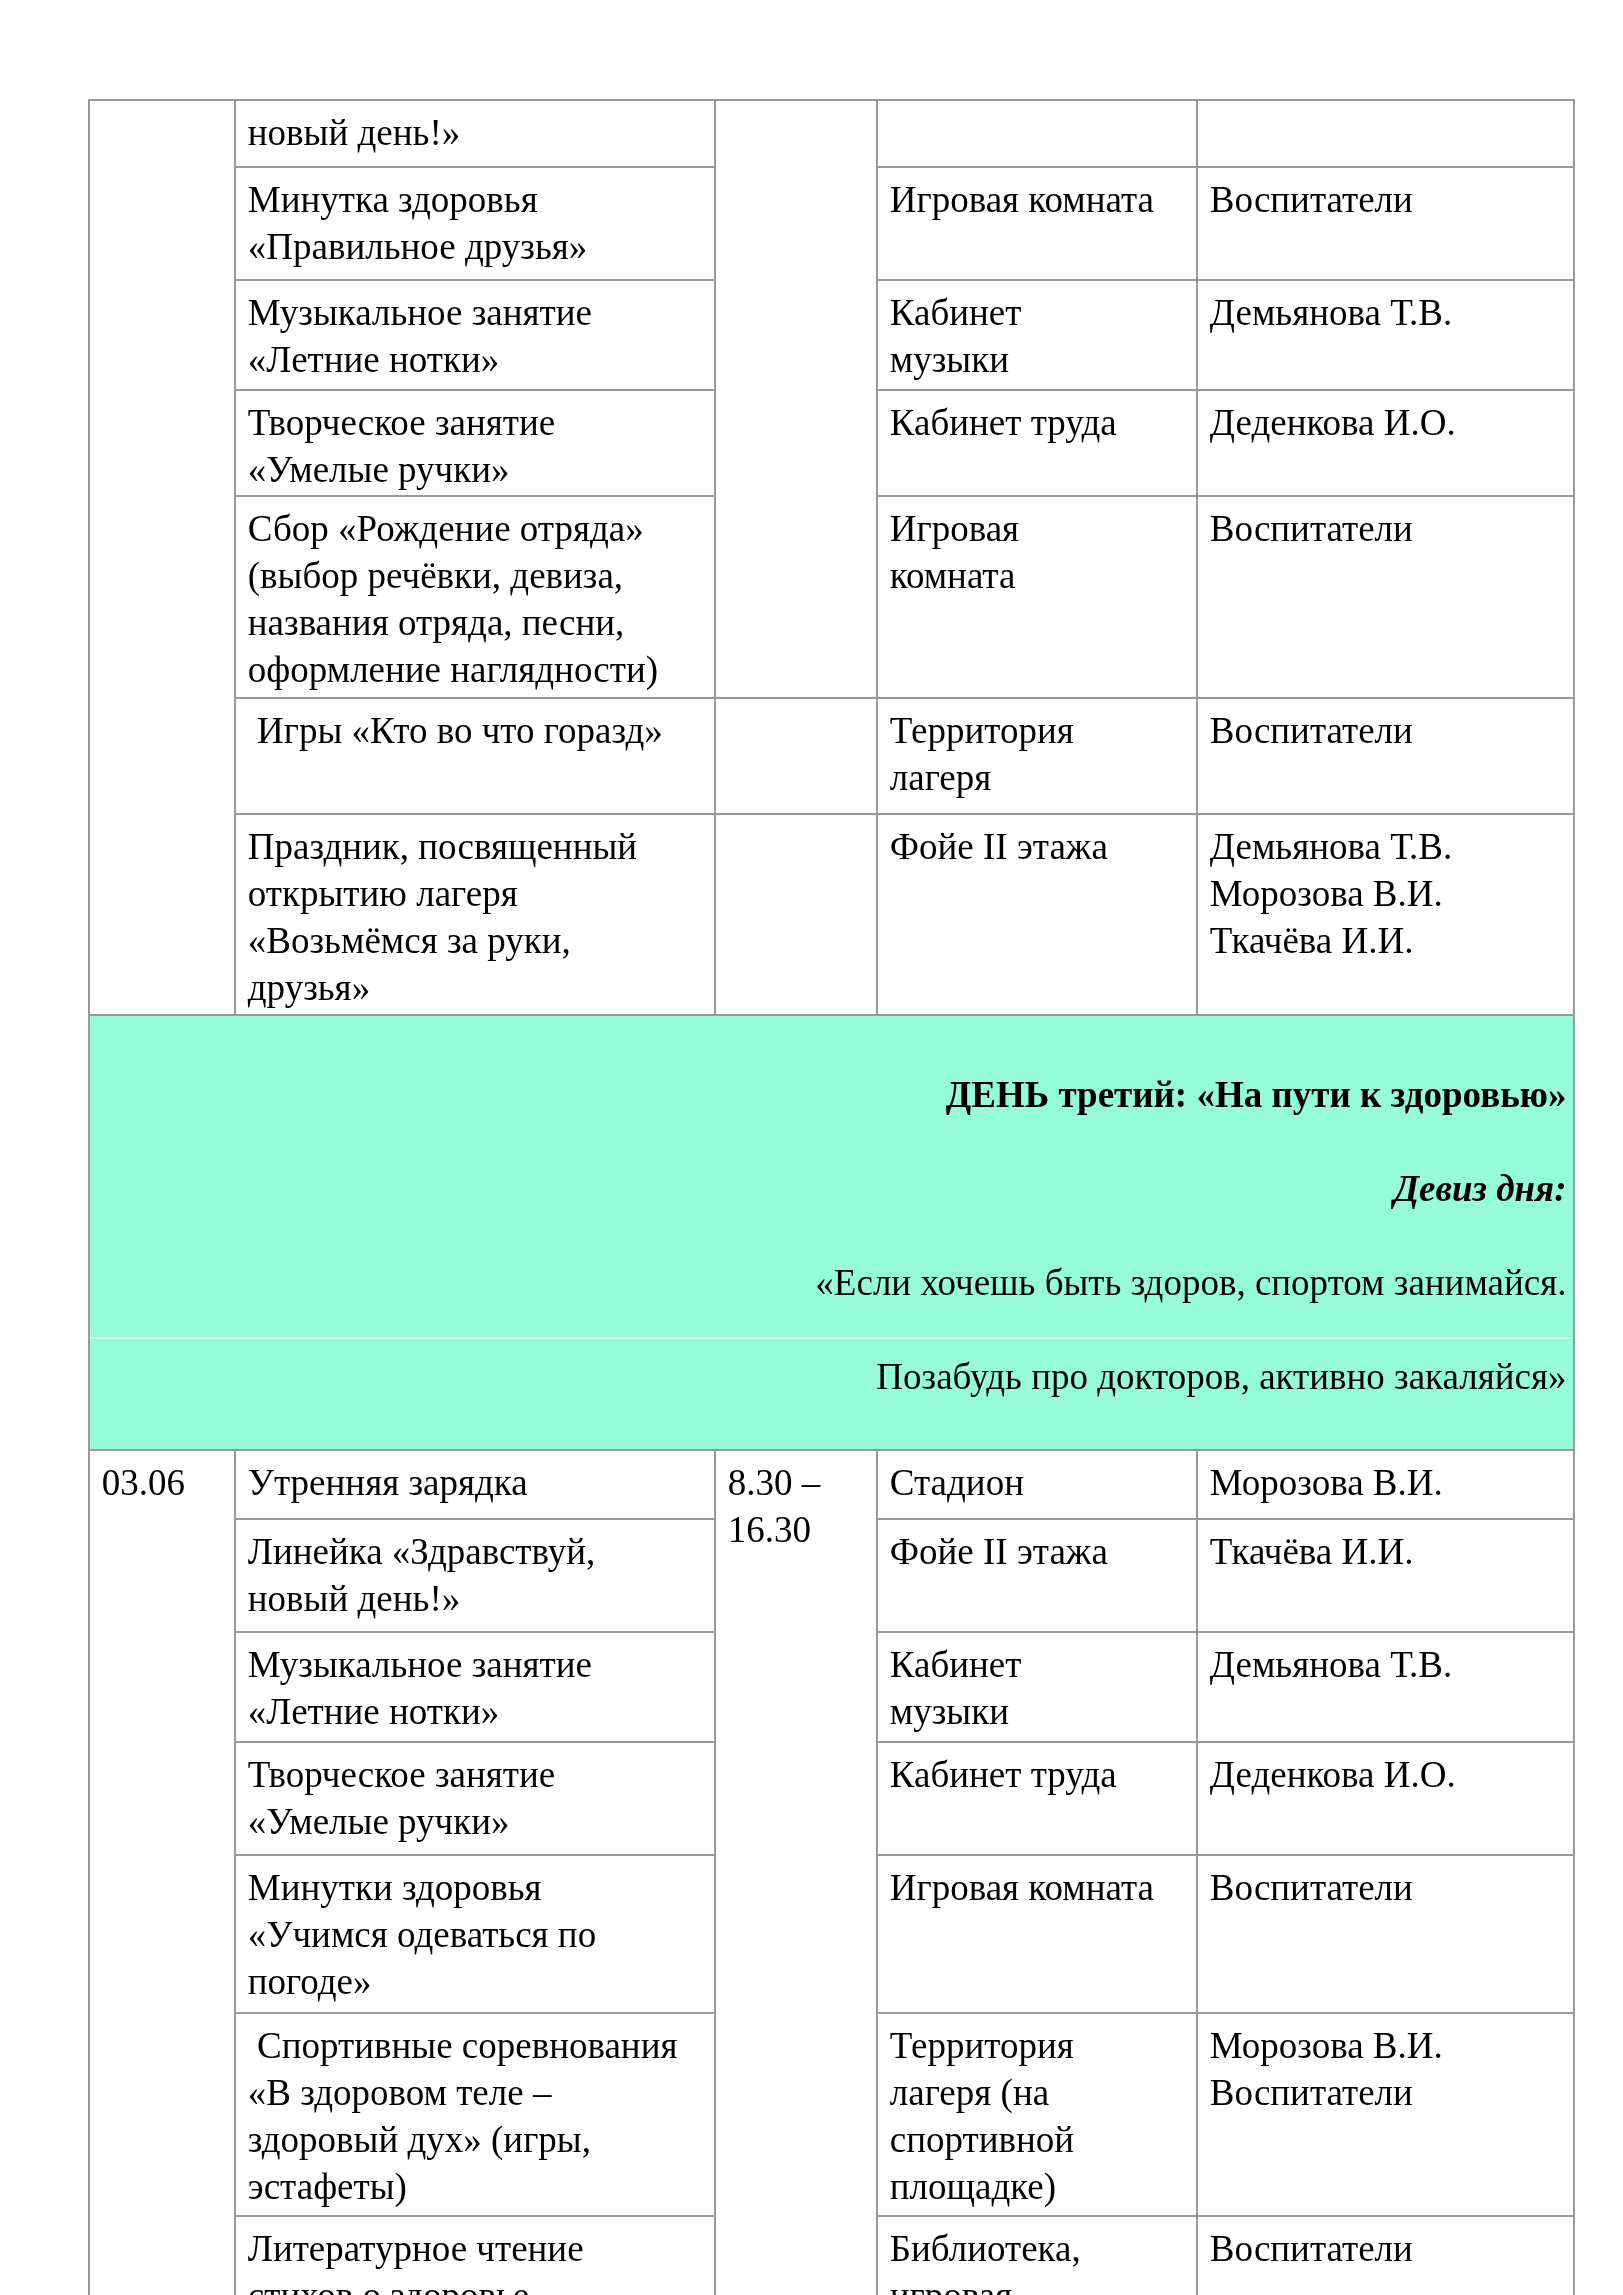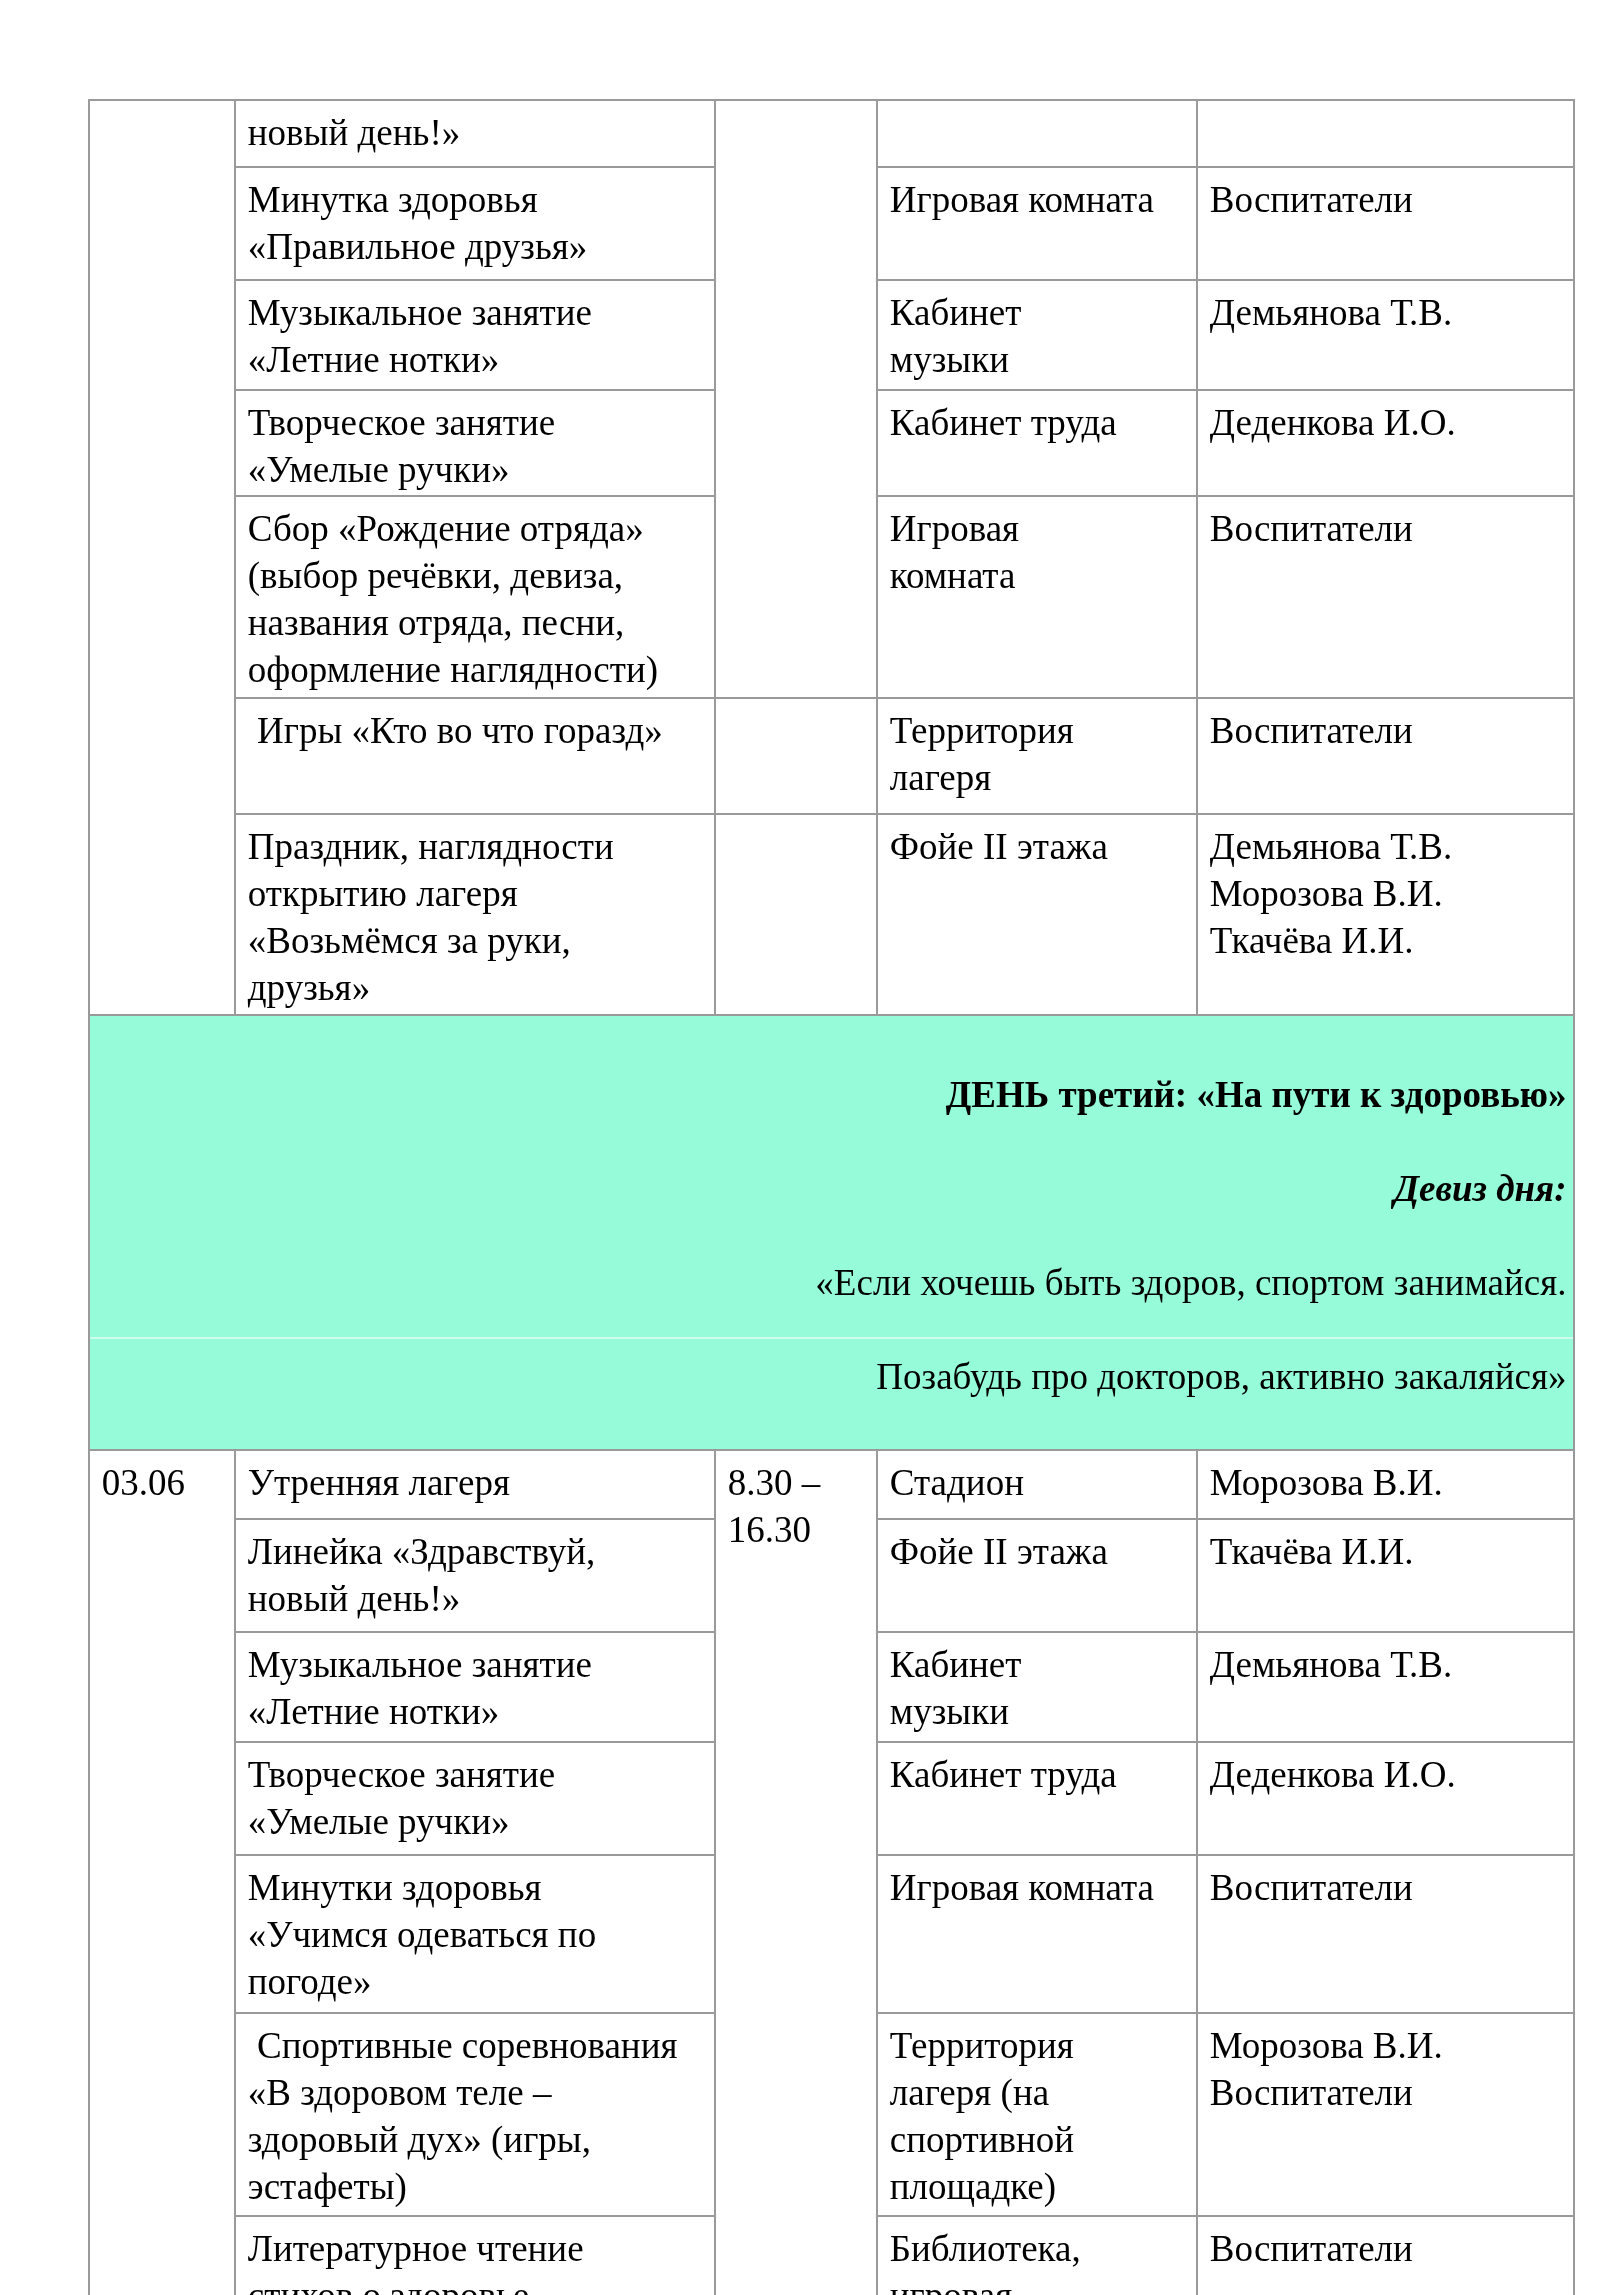--- a/index.html
+++ b/index.html
@@ -103,21 +103,21 @@
     <td>Воспитатели</td>
   </tr>
   <tr style="height:116px">
     <td>&nbsp;Игры «Кто во что горазд»</td>
     <td></td>
     <td>Территория
 лагеря</td>
     <td>Воспитатели</td>
   </tr>
   <tr style="height:190px">
-    <td>Праздник, наглядности
+    <td>Праздник, посвященный
 открытию лагеря
 «Возьмёмся за руки,
 друзья»</td>
     <td></td>
     <td>Фойе II этажа</td>
     <td>Демьянова Т.В.
 Морозова В.И.
 Ткачёва И.И.</td>
   </tr>
 
@@ -125,21 +125,21 @@
     <td colspan="5" class="banner banner1-split">
       <div class="b-title">ДЕНЬ третий: «На пути к здоровью»</div>
       <div class="b-motto">Девиз дня:</div>
       <div class="b-line">«Если хочешь быть здоров, спортом занимайся.</div>
       <div class="b-line">Позабудь про докторов, активно закаляйся»</div>
     </td>
   </tr>
 
   <tr style="height:69px">
     <td rowspan="7">03.06</td>
-    <td>Утренняя лагеря</td>
+    <td>Утренняя зарядка</td>
     <td rowspan="7">8.30 –
 16.30</td>
     <td>Стадион</td>
     <td>Морозова В.И.</td>
   </tr>
   <tr style="height:113px">
     <td>Линейка «Здравствуй,
 новый день!»</td>
     <td>Фойе II этажа</td>
     <td>Ткачёва И.И.</td>

